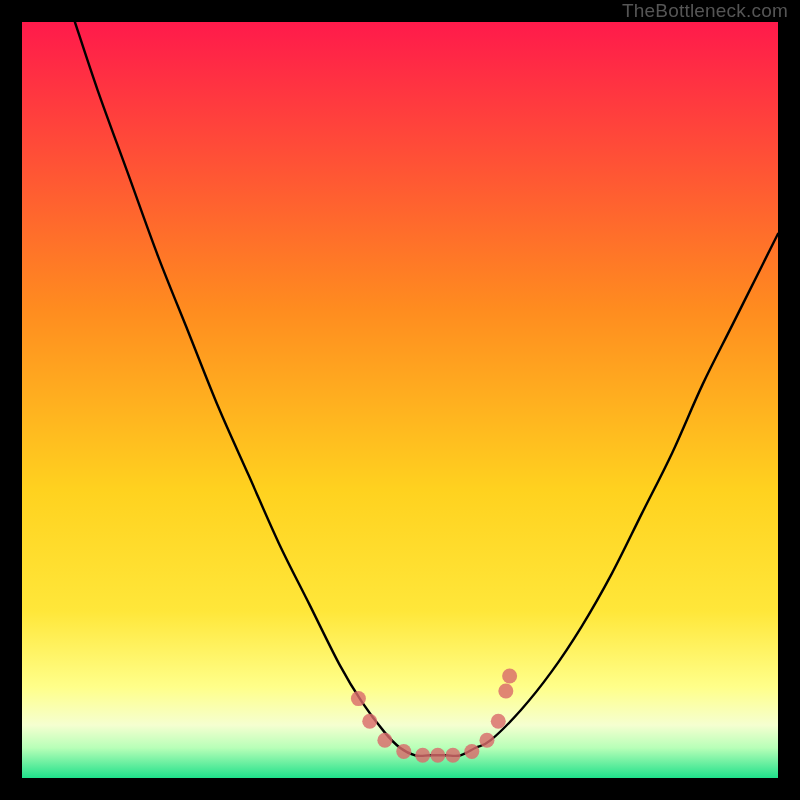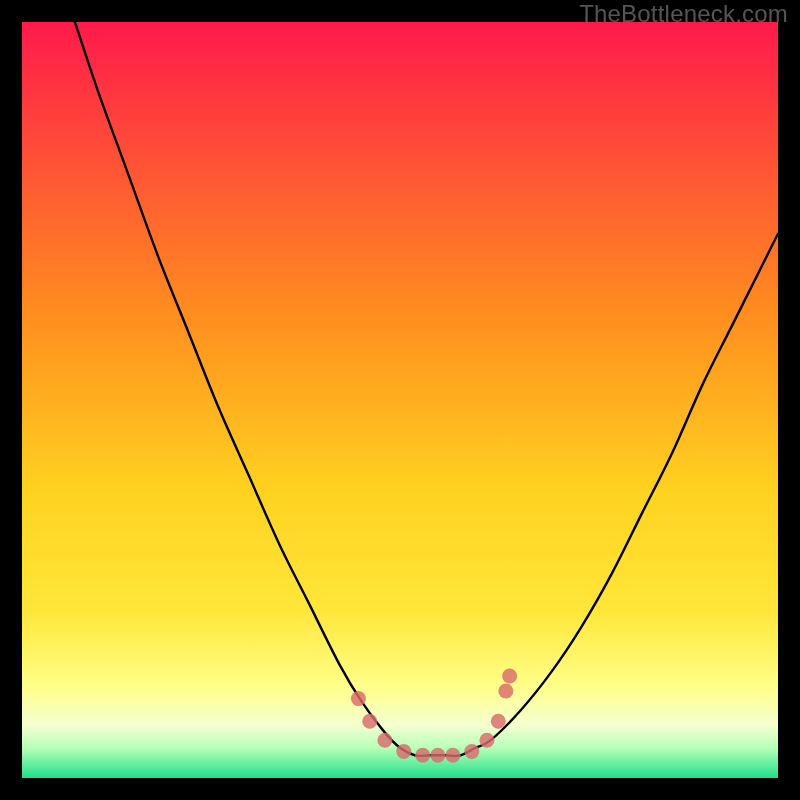--- a/index.html
+++ b/index.html
@@ -23,21 +23,21 @@
     top: 22px;
     width: 756px;
     height: 756px;
     overflow: hidden;
   }
   .watermark {
     position: absolute;
     top: 0px;
     right: 12px;
     color: #555;
-    font-size: 24px;
+    font-size: 19px;
     letter-spacing: 0.2px;
     font-weight: 500;
     user-select: none;
   }
 </style>
 </head>
 <body>
 
 <div class="frame">
   <div class="plot">

